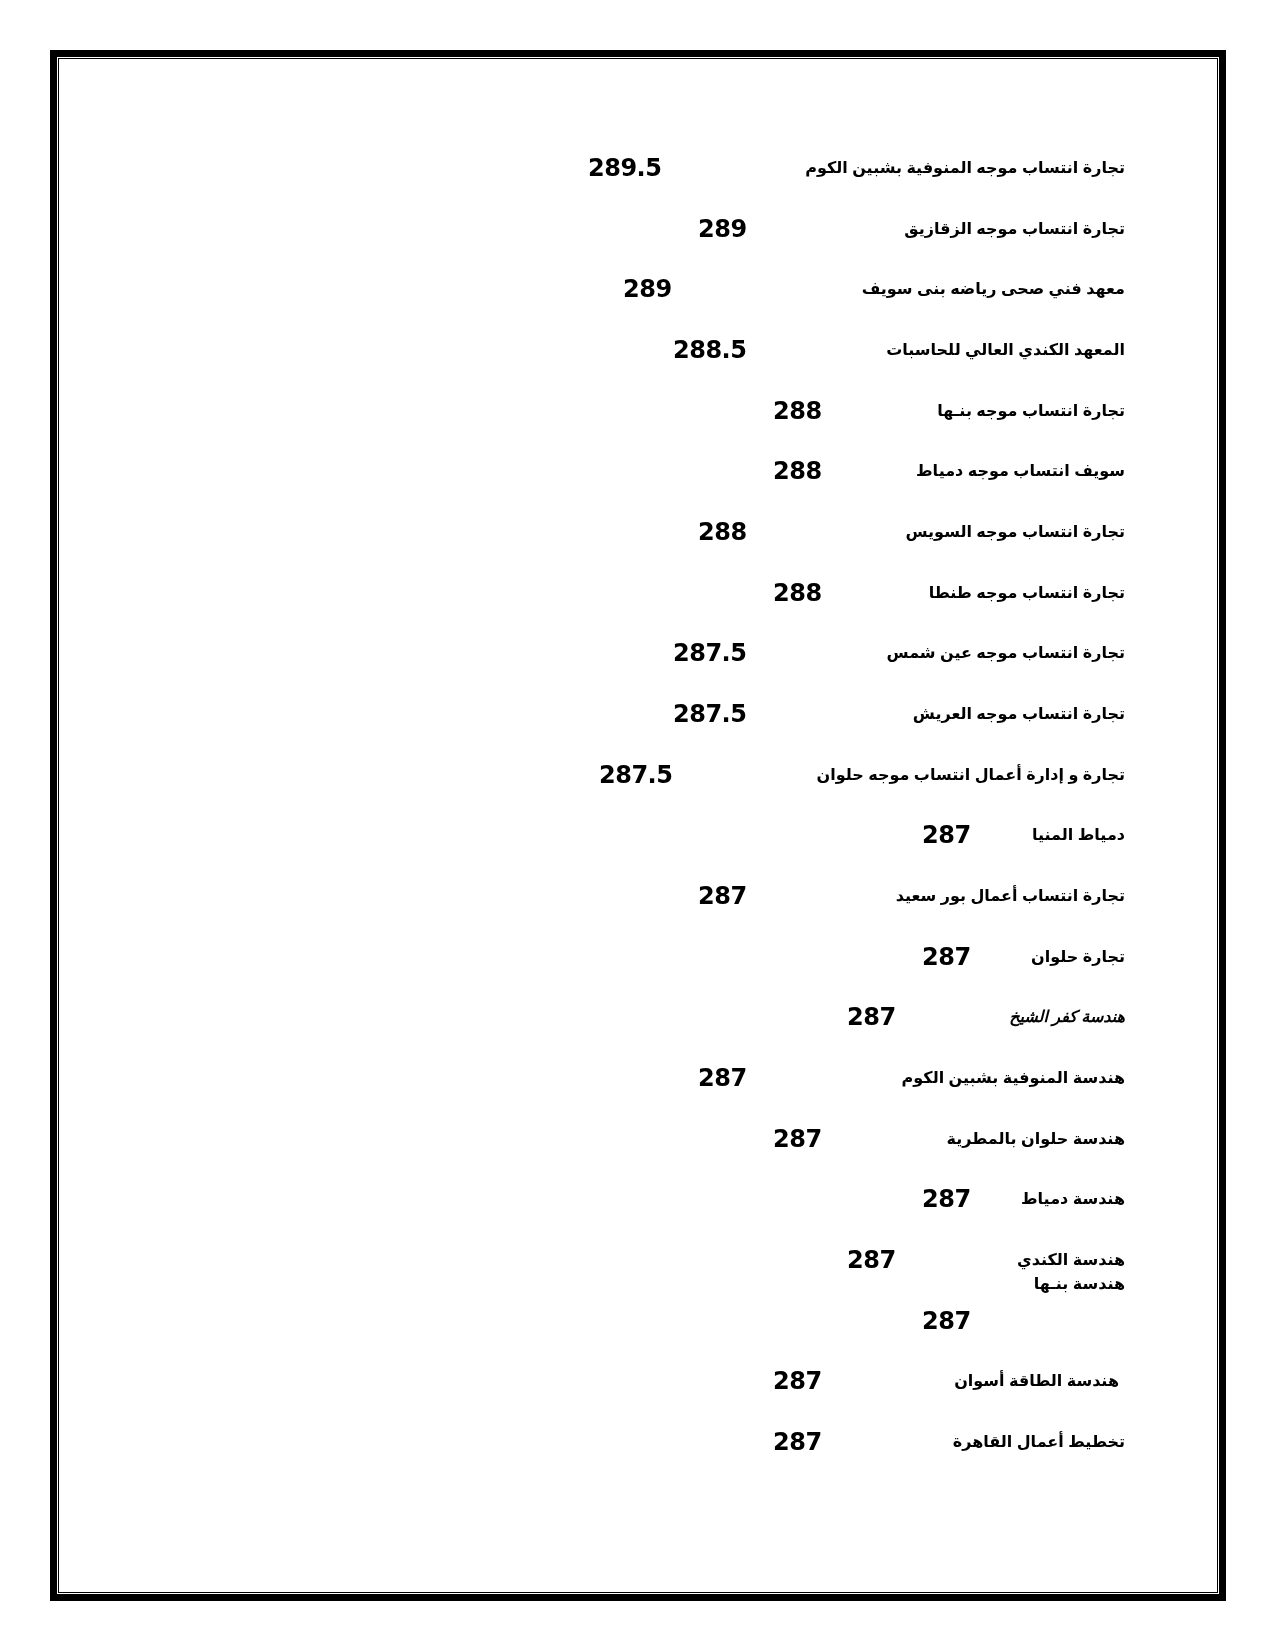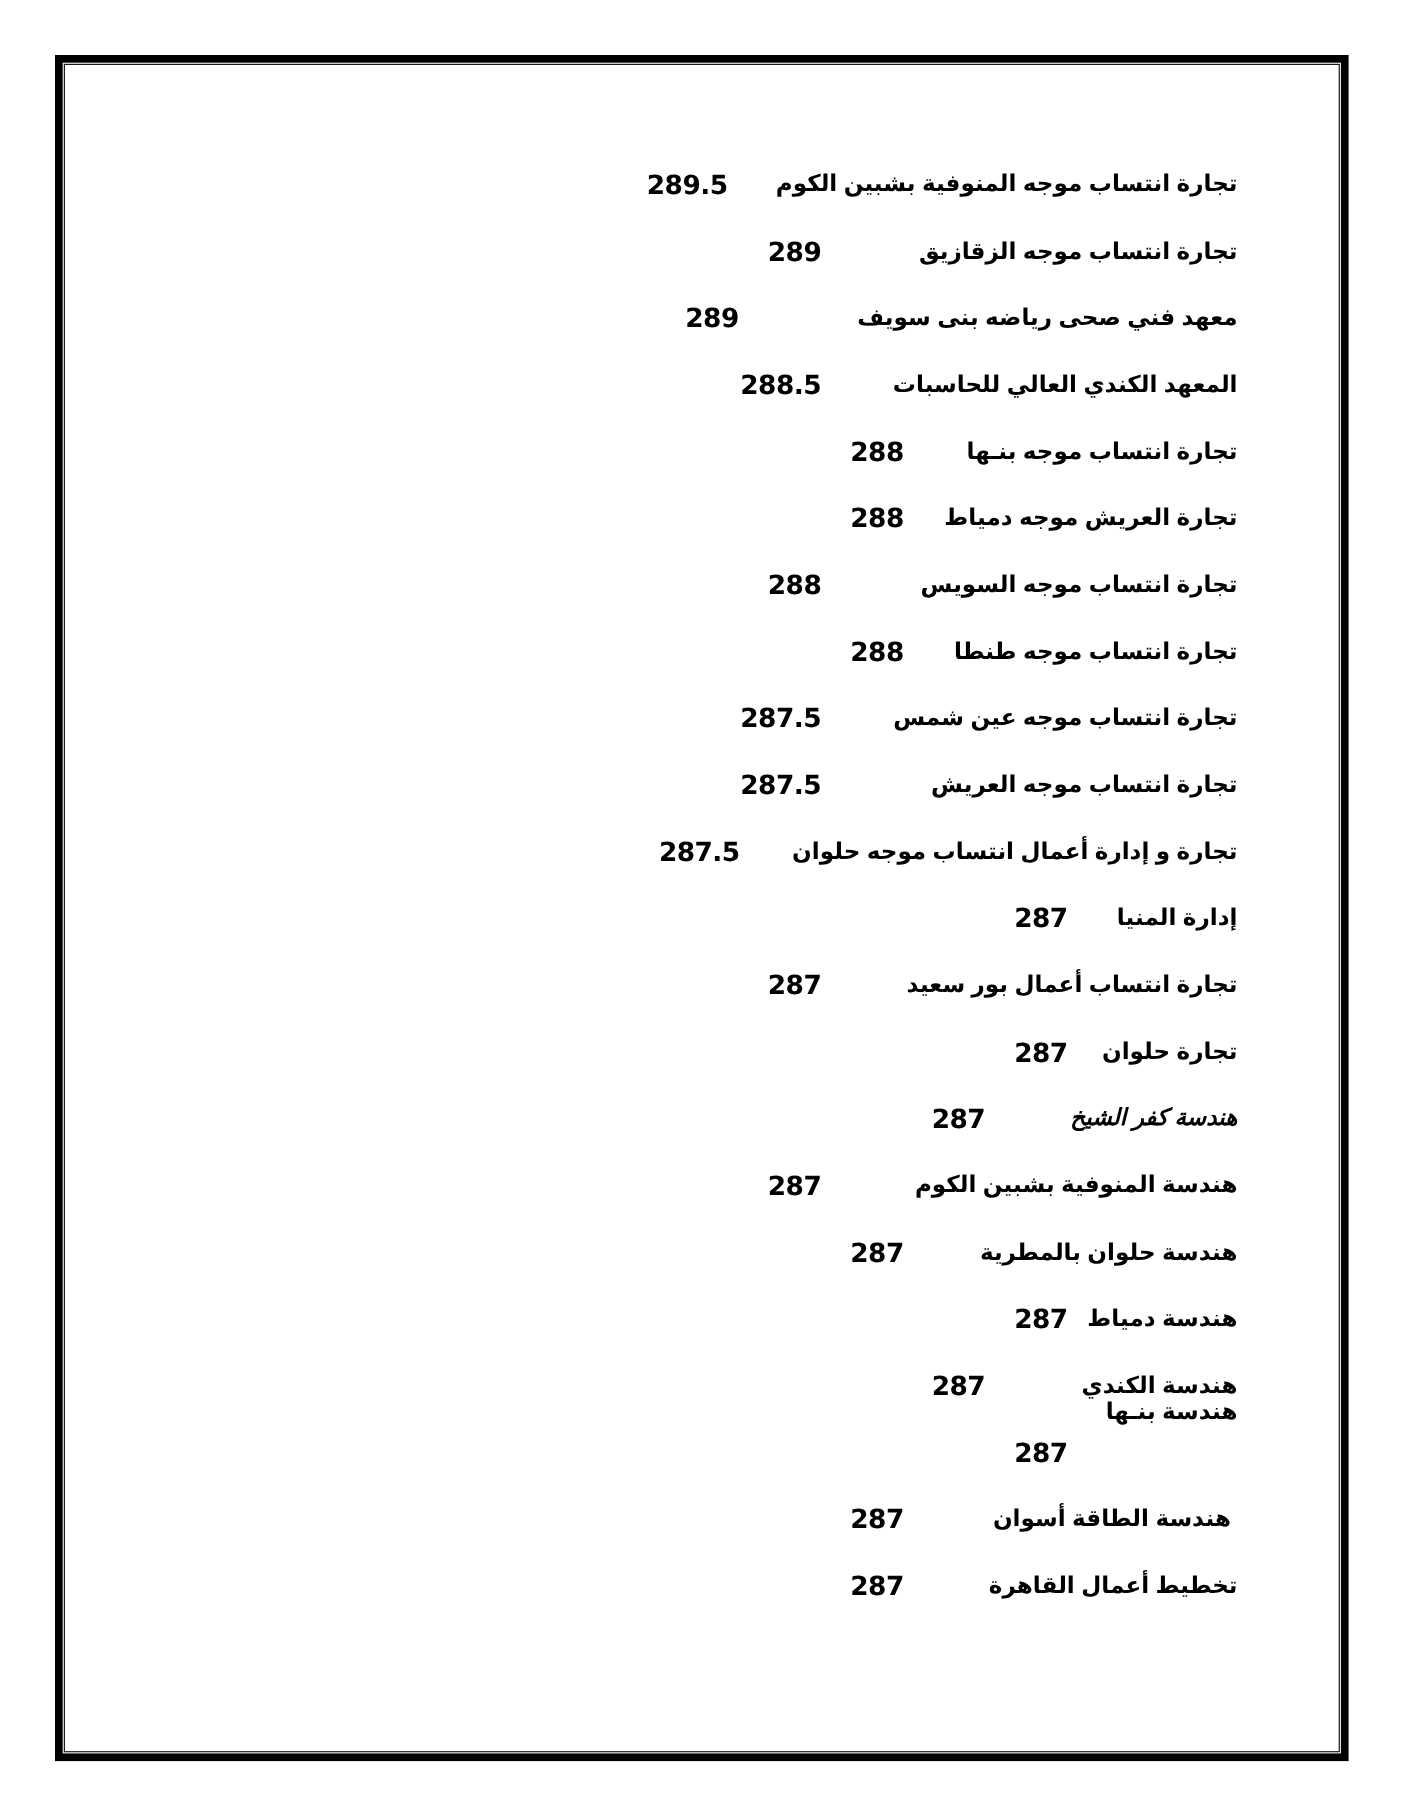--- a/index.html
+++ b/index.html
@@ -41,21 +41,21 @@
     height: 100%;
   }
   .row-name {
     position: absolute;
     right: 0;
     top: 0;
     height: 34px;
     line-height: 34px;
     font-family: "Liberation Sans", "DejaVu Sans", sans-serif;
     font-weight: bold;
-    font-size: 21px;
+    font-size: 16px;
     direction: rtl;
     unicode-bidi: plaintext;
     white-space: nowrap;
   }
   .row-score {
     position: absolute;
     top: 0;
     height: 34px;
     line-height: 34px;
     font-family: "DejaVu Sans", "Liberation Sans", sans-serif;
@@ -87,21 +87,21 @@
     </div>
     <div style="position: absolute; left: 0px; top: 0px; width: 100%; height: 0px;">
       <div class="row-name" style="position: absolute; top: 333px; right: 150px; left: auto; text-align: center;">المعهد الكندي العالي للحاسبات</div>
       <div class="row-score" style="position: absolute; top: 333px; left: 673px;">288.5</div>
     </div>
     <div style="position: absolute; left: 0px; top: 0px; width: 100%; height: 0px;">
       <div class="row-name" style="position: absolute; top: 394px; right: 150px; left: auto;">تجارة انتساب موجه بنـها</div>
       <div class="row-score" style="position: absolute; top: 394px; left: 773px;">288</div>
     </div>
     <div style="position: absolute; left: 0px; top: 0px; width: 100%; height: 0px;">
-      <div class="row-name" style="position: absolute; top: 454px; right: 150px; left: auto;">تجارة العريش موجه دمياط</div>
+      <div class="row-name" style="position: absolute; top: 454px; right: 150px; left: auto;">سويف انتساب موجه دمياط</div>
       <div class="row-score" style="position: absolute; top: 454px; left: 773px;">288</div>
     </div>
     <div style="position: absolute; left: 0px; top: 0px; width: 100%; height: 0px;">
       <div class="row-name" style="position: absolute; top: 515px; right: 150px; left: auto;">تجارة انتساب موجه السويس</div>
       <div class="row-score" style="position: absolute; top: 515px; left: 698px;">288</div>
     </div>
     <div style="position: absolute; left: 0px; top: 0px; width: 100%; height: 0px;">
       <div class="row-name" style="position: absolute; top: 576px; right: 150px; left: auto;">تجارة انتساب موجه طنطا</div>
       <div class="row-score" style="position: absolute; top: 576px; left: 773px;">288</div>
     </div>
@@ -111,21 +111,21 @@
     </div>
     <div style="position: absolute; left: 0px; top: 0px; width: 100%; height: 0px;">
       <div class="row-name" style="position: absolute; top: 697px; right: 150px; left: auto;">تجارة انتساب موجه العريش</div>
       <div class="row-score" style="position: absolute; top: 697px; left: 673px;">287.5</div>
     </div>
     <div style="position: absolute; left: 0px; top: 0px; width: 100%; height: 0px;">
       <div class="row-name" style="position: absolute; top: 758px; right: 150px; left: auto;">تجارة و إدارة أعمال انتساب موجه حلوان</div>
       <div class="row-score" style="position: absolute; top: 758px; left: 599px;">287.5</div>
     </div>
     <div style="position: absolute; left: 0px; top: 0px; width: 100%; height: 0px;">
-      <div class="row-name" style="position: absolute; top: 818px; right: 150px; left: auto;">إدارة المنيا</div>
+      <div class="row-name" style="position: absolute; top: 818px; right: 150px; left: auto;">دمياط المنيا</div>
       <div class="row-score" style="position: absolute; top: 818px; left: 922px;">287</div>
     </div>
     <div style="position: absolute; left: 0px; top: 0px; width: 100%; height: 0px;">
       <div class="row-name" style="position: absolute; top: 879px; right: 150px; left: auto;">تجارة انتساب أعمال بور سعيد</div>
       <div class="row-score" style="position: absolute; top: 879px; left: 698px;">287</div>
     </div>
     <div style="position: absolute; left: 0px; top: 0px; width: 100%; height: 0px;">
       <div class="row-name" style="position: absolute; top: 940px; right: 150px; left: auto;">تجارة حلوان</div>
       <div class="row-score" style="position: absolute; top: 940px; left: 922px;">287</div>
     </div>

